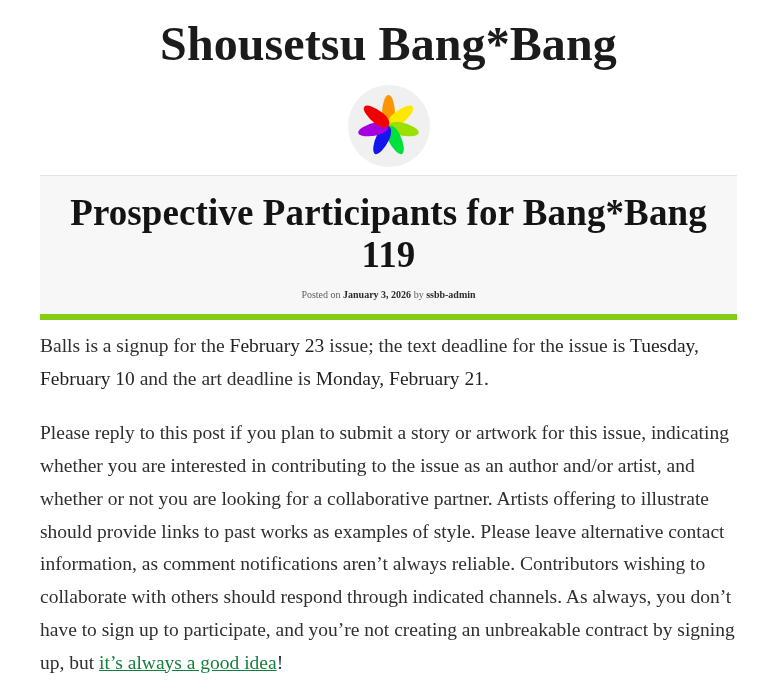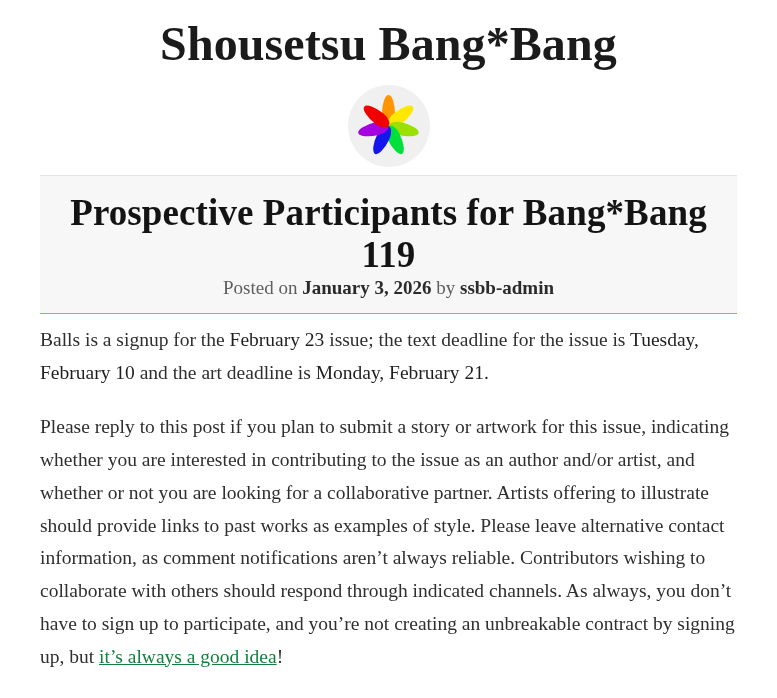--- a/index.html
+++ b/index.html
@@ -64,35 +64,36 @@
 
   
   .post {
     margin: 0;
     padding: 0;
   }
   .entry-header {
     margin: 8px 40px 0 40px;
     background: #f7f7f7;
     border-top: 1px solid #e4e4e4;
-    border-bottom: 1px solid #84cc16;
+    border-bottom: 6px solid #84cc16;
     padding: 16px 10px 14px 10px;
     text-align: center;
   }
   .entry-title {
     font-family: "Liberation Serif", "DejaVu Serif", serif;
     font-size: 37px;
     font-weight: 700;
     line-height: 1.15;
     color: #141414;
     margin: 0;
     letter-spacing: 0.1px;
   }
   .entry-meta {
-    font-size: 19px;
+    margin-top: 12px;
+    font-size: 10px;
     color: #5e5e5e;
     font-family: "Liberation Serif", "DejaVu Serif", serif;
   }
   .entry-meta b { color: #2b2b2b; font-weight: 700; }
   .entry-meta a {
     color: #2b2b2b;
     font-weight: 700;
     text-decoration: none;
   }
 

